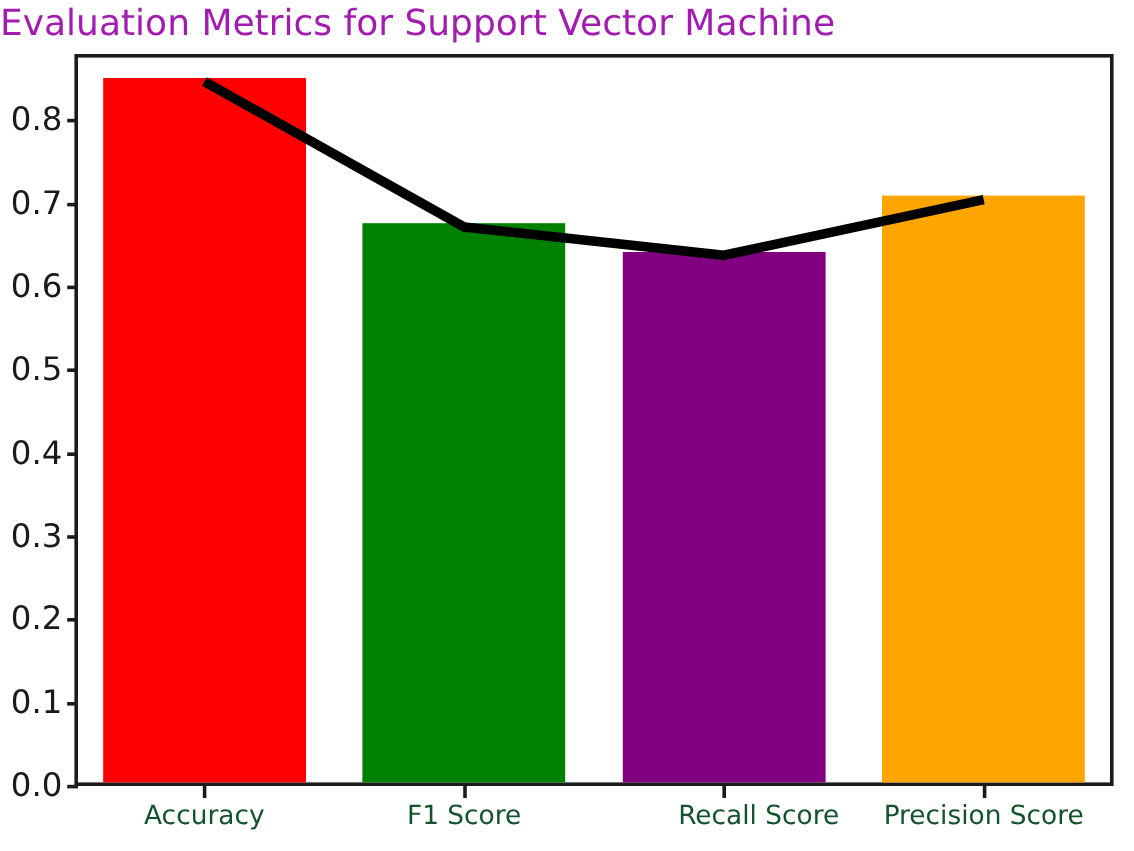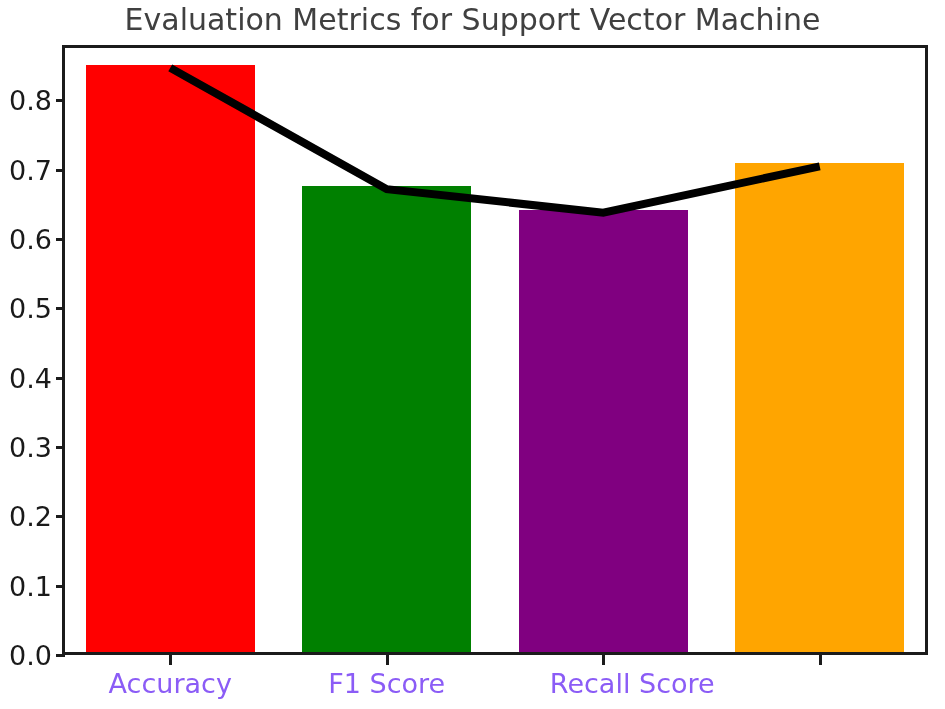--- a/index.html
+++ b/index.html
@@ -17,23 +17,23 @@
     position: relative;
     width: 945px;
     height: 709px;
     background: #ffffff;
   }
   #chart-title {
     position: absolute;
     left: 0;
     top: 2px;
     width: 945px;
-    text-align: center;
+    text-align: left;
     font-size: 30px;
-    color: #404040;
+    color: #a21caf;
     letter-spacing: 0px;
     white-space: nowrap;
   }
   
   #plot-area {
     position: absolute;
     left: 62px;
     top: 45px;
     width: 866px;
     height: 610px;
@@ -88,22 +88,22 @@
     position: absolute;
     top: 655px;
     width: 3px;
     height: 10px;
     background: #1b1b1b;
   }
   .xtick-label {
     position: absolute;
     top: 668px;
     text-align: center;
-    font-size: 27px;
-    color: #8b5cf6;
+    font-size: 22px;
+    color: #14532d;
     transform: translateX(-50%);
     white-space: nowrap;
   }
 </style>
 </head>
 <body>
 
 <div id="figure">
 
   <div id="chart-title">Evaluation Metrics for Support Vector Machine</div>
@@ -141,13 +141,14 @@
     <div class="ytick-mark" style="top: 238.091px;"></div>
     <div class="ytick-mark" style="top: 168.773px;"></div>
     <div class="ytick-mark" style="top: 99.4545px;"></div>
     <div class="xtick-mark" style="left: 169.25px;"></div>
     <div class="xtick-label" style="left: 170.25px;">Accuracy</div>
     <div class="xtick-mark" style="left: 385.75px;"></div>
     <div class="xtick-label" style="left: 386.75px;">F1 Score</div>
     <div class="xtick-mark" style="left: 602.25px;"></div>
     <div class="xtick-label" style="left: 603.25px; margin-left: 29px;">Recall Score</div>
     <div class="xtick-mark" style="left: 818.75px;"></div>
+    <div class="xtick-label" style="left: 819.75px;">Precision Score</div>
   </div>
 
 </body></html>

